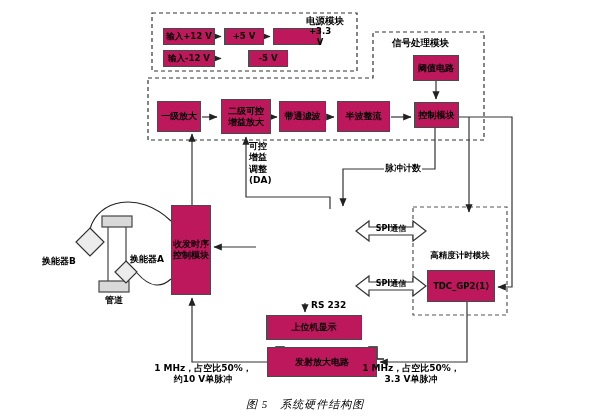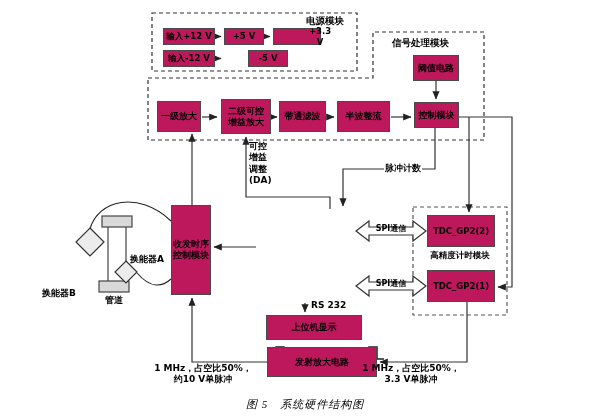--- a/index.html
+++ b/index.html
@@ -86,32 +86,31 @@
   <div class="box" style="left:157px;top:101px;width:44px;height:31px;">一级放大</div>
   <div class="box" style="left:221px;top:99px;width:50px;height:35px;">
     <div>二级可控</div>
     <div>增益放大</div>
   </div>
   <div class="box" style="left:337px;top:101px;width:53px;height:31px;">半波整流</div>
   <div class="box" style="left:279px;top:101px;width:47px;height:31px;">带通滤波</div>
   <div class="box" style="left:414px;top:102px;width:45px;height:26px;">控制模块</div>
 
 
-  <div class="box" style="left:427px;top:215px;width:68px;height:32px;font-size:8.5px;">TDC_GP2(2)</div>
   <div class="lbl ctr" style="left:414px;top:250px;width:92px;font-size:8.5px;white-space:nowrap;">高精度计时模块</div>
   <div class="box" style="left:427px;top:270px;width:68px;height:32px;font-size:8.5px;">TDC_GP2(1)</div>
   <div class="lbl ctr" style="left:366px;top:224px;width:50px;font-size:8px;">SPI通信</div>
   <div class="lbl ctr" style="left:366px;top:279px;width:50px;font-size:8px;">SPI通信</div>
 
   <div class="box" style="left:171px;top:205px;width:40px;height:90px;">
     <div>收发时序</div>
     <div>控制模块</div>
   </div>
 
-  <div class="lbl" style="left:42px;top:256px;margin-top:32px;">换能器B</div>
+  <div class="lbl" style="left:42px;top:256px;">换能器B</div>
   <div class="lbl" style="left:130px;top:254px;">换能器A</div>
   <div class="lbl ctr" style="left:98px;top:295px;width:32px;">管道</div>
 
   <div class="box" style="left:267px;top:347px;width:110px;height:30px;">发射放大电路</div>
   <div class="box" style="left:266px;top:315px;width:96px;height:25px;">上位机显示</div>
 
   <div class="lbl" style="left:249px;top:141px;">
     <div>可控</div>
     <div>增益</div>
     <div>调整</div>

